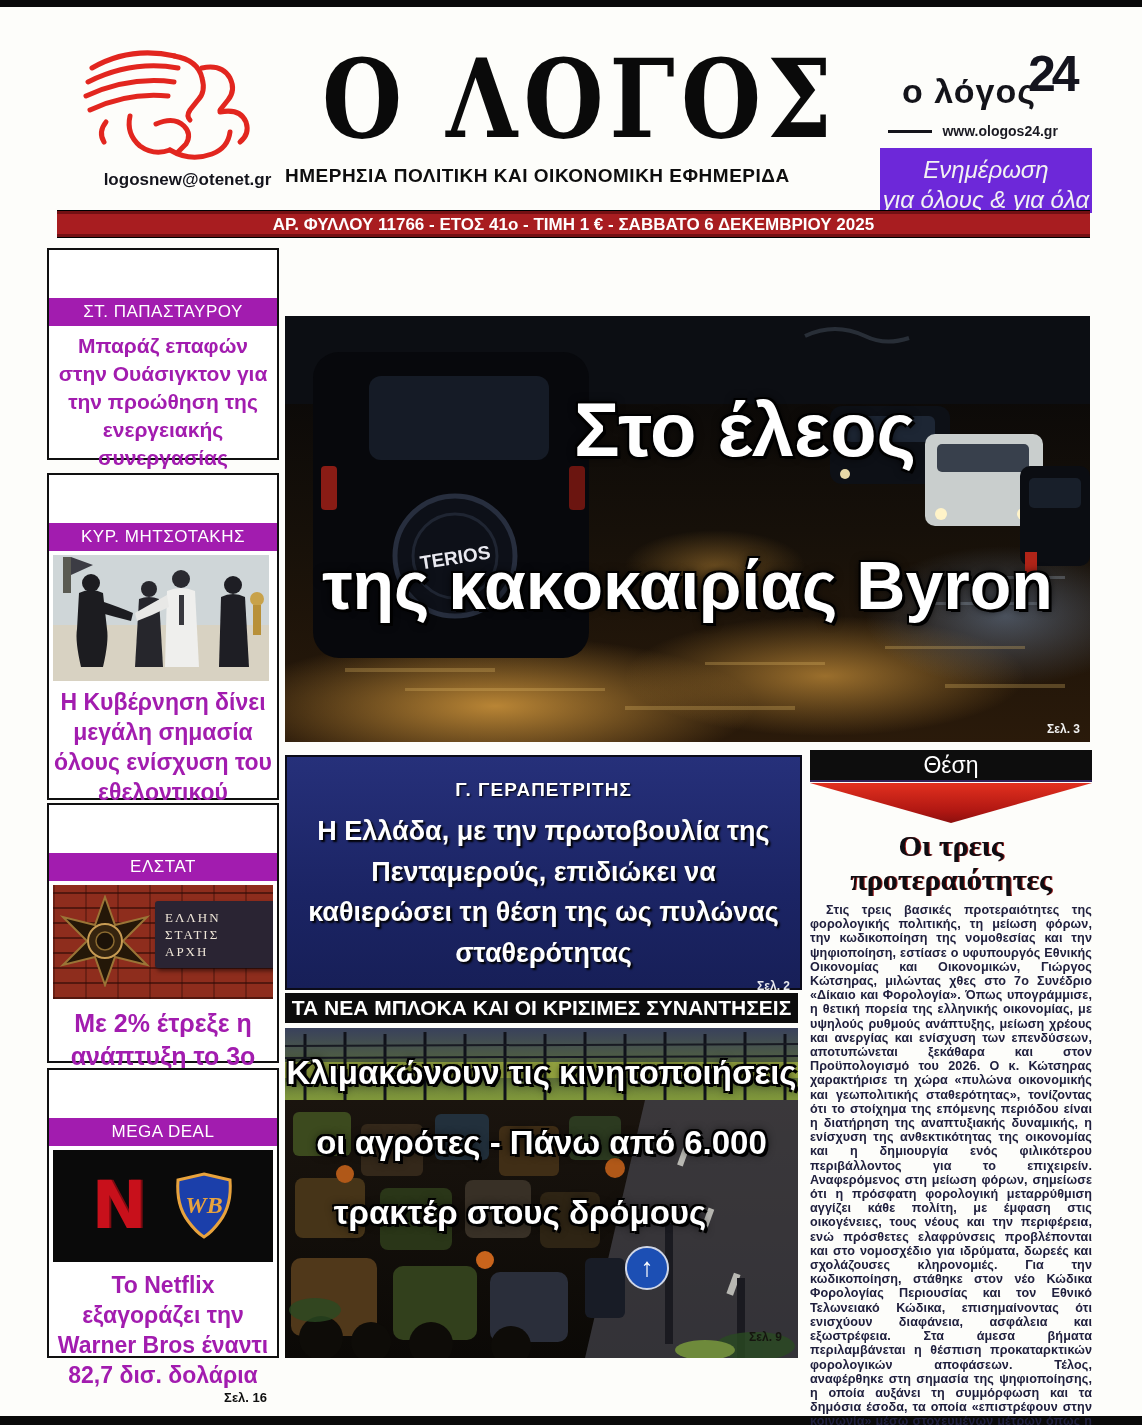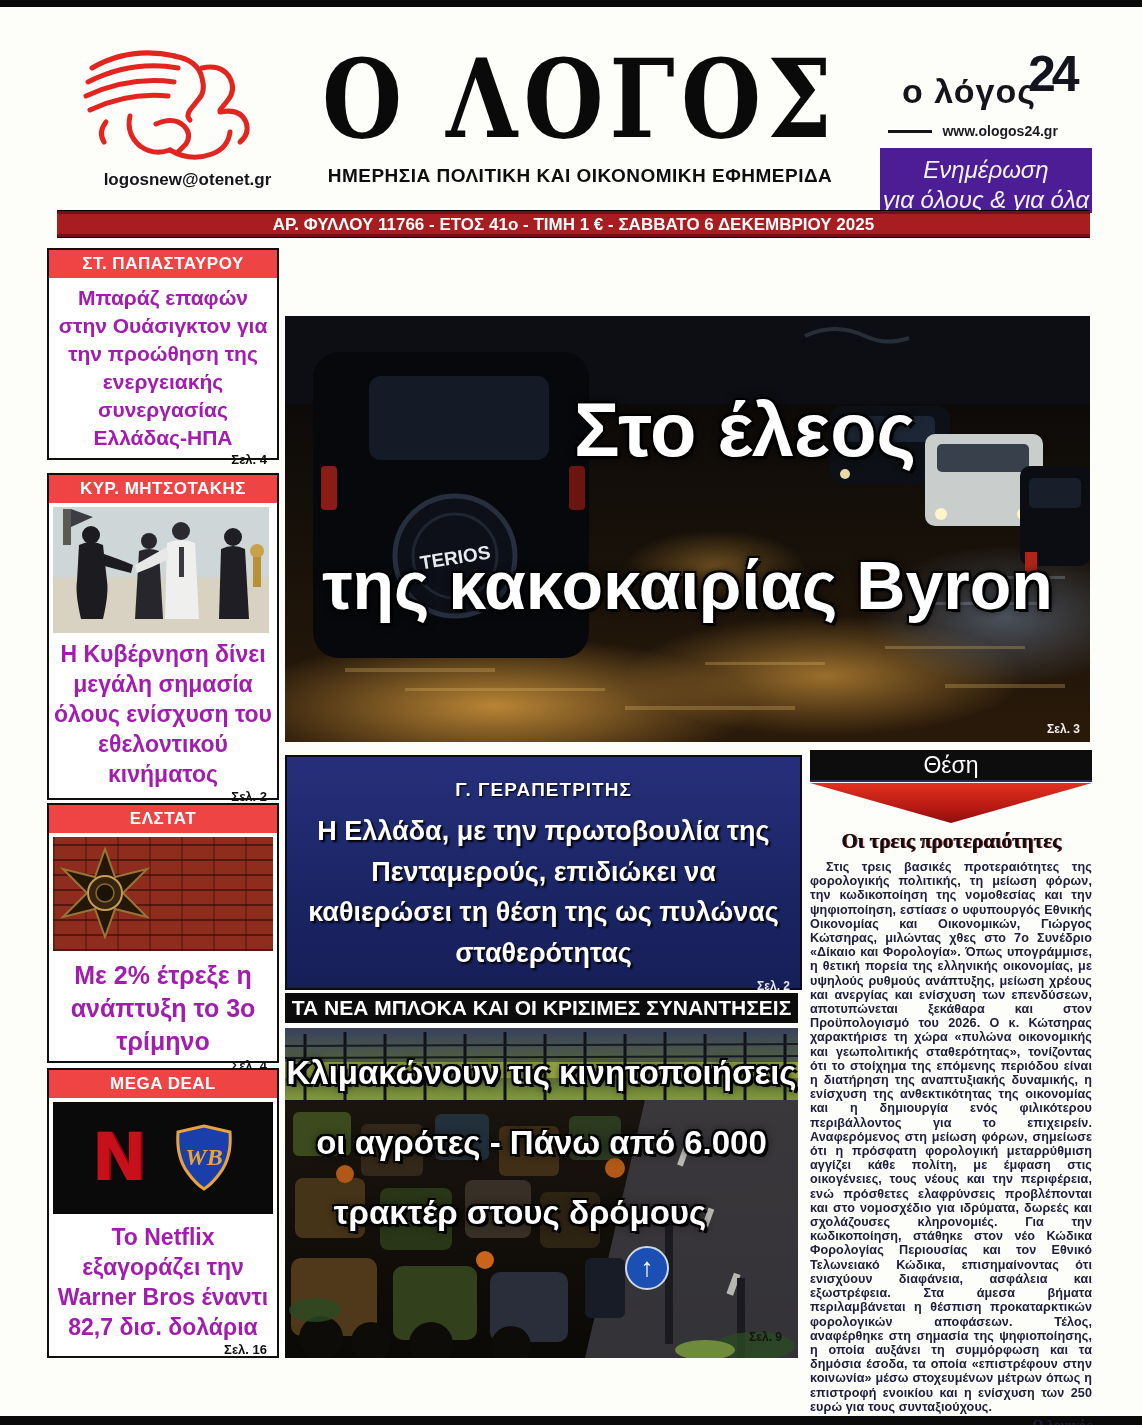--- a/index.html
+++ b/index.html
@@ -5,37 +5,37 @@
   html,body{margin:0;padding:0;background:#777;}
   #page{position:relative;width:1142px;height:1425px;background:#fdfdfa;overflow:hidden;
         font-family:"Liberation Sans",sans-serif;margin:0 auto;}
   .abs{position:absolute;}
   .edge{background:#0a0a0a;}
 
   
   .email{font-weight:bold;font-size:17px;color:#14141c;text-align:center;}
   .mast-title{font-family:"DejaVu Serif",serif;font-weight:700;font-size:92px;color:#0a0a0a;
               letter-spacing:6px;text-align:center;transform:scaleY(1.18);transform-origin:top;}
-  .mast-sub{font-weight:bold;font-size:19px;color:#0e0e0e;text-align:center;letter-spacing:.5px;}
+  .mast-sub{font-weight:bold;font-size:19px;color:#0e0e0e;letter-spacing:.5px;}
   .site-name{font-weight:bold;font-size:34px;color:#14141a;letter-spacing:1px;}
   .site-24{font-weight:800;font-size:50px;color:#14141e;letter-spacing:-4px;line-height:.8;}
   .site-url{font-weight:bold;font-size:14px;color:#1a1a22;}
   .dashline{display:inline-block;width:44px;height:3px;background:#14141a;vertical-align:middle;margin-right:6px;}
-  .tagline-box{background:#4c1d95;color:#f2f2f2;text-align:center;
+  .tagline-box{background:#6d28d9;color:#f2f2f2;text-align:center;
                font-style:italic;font-size:24px;line-height:1.25;padding-top:7px;}
 
   
   .issue-bar{background:#a81d20;border-top:3px solid #741013;border-bottom:3px solid #741013;
              color:#ffffff;font-weight:bold;font-size:17px;text-align:center;line-height:22px;
              box-shadow:0 -1px 0 #000,0 1px 0 #000;}
 
   
   .side-box{border:2px solid #101010;background:#fff;}
-  .side-head{background:#ef4444;color:#fff;font-weight:bold;font-size:17px;text-align:center;
-             line-height:28px;letter-spacing:.5px;}
+  .side-head{background:#a21caf;color:#fff;font-weight:normal;font-size:17px;text-align:center;
+             line-height:28px;letter-spacing:.5px;margin-top:48px;}
   .side-headline{font-weight:bold;color:#a21caf;text-align:center;}
   .page-ref{font-weight:bold;font-size:13px;color:#101010;text-align:right;padding-right:10px;}
   .page-ref-photo{font-weight:bold;font-size:12px;color:#f0f0f0;}
 
   
   .kicker-bar{background:#0c0c0c;color:#fff;font-weight:bold;text-align:center;}
   .kicker-bar .l{display:block;}
 
   
   .photo-head{color:#fff;font-weight:bold;text-align:center;
@@ -46,21 +46,21 @@
             border:2px solid #0b0b18;color:#fff;text-align:center;}
   .blue-kicker{font-weight:bold;font-size:19px;letter-spacing:1px;text-shadow:1px 1px 2px #000;}
   .blue-headline{font-weight:bold;font-size:27px;line-height:1.5;text-shadow:2px 2px 2px #000;}
   .blue-ref{font-weight:bold;font-size:12px;color:#e8e8ee;text-align:right;padding-right:10px;}
 
   
   .opinion-bar{background:#0d0d0d;color:#fff;font-weight:normal;font-size:23px;text-align:center;
                line-height:30px;border-bottom:2px solid #33245c;font-family:"Liberation Sans",sans-serif;}
   .ribbon{background:linear-gradient(180deg,#e2301f 0%,#b01712 70%,#8c0f0e 100%);
           clip-path:polygon(0 0,100% 0,50% 100%);filter:drop-shadow(0 2px 0 #1d3a12);}
-  .op-title{font-family:"Liberation Serif",serif;font-weight:bold;font-size:21px;color:#0d0d12;
+  .op-title{font-family:"Liberation Serif",serif;font-weight:bold;font-size:30px;color:#0d0d12;
             text-align:center;text-shadow:1px 0 0 #a02020;}
   .op-body{font-family:Liberation Sans, sans-serif;font-weight:bold;font-size:12.6px;line-height:14.2px;
            color:#20203e;text-align:justify;text-indent:16px;letter-spacing:.1px;}
   .op-sign{font-family:"Liberation Serif",serif;font-weight:bold;font-size:14px;color:#20203e;
            text-align:right;margin-top:4px;}
 
   
   .bricks{background-color:#8e2d1d;
     background-image:
       repeating-linear-gradient(0deg, rgba(45,10,5,.6) 0 2px, rgba(0,0,0,0) 2px 15px),
@@ -169,20 +169,25 @@
   </div>
 
   <div class="abs side-box" style="left:47px;top:803px;width:228px;height:256px;">
     <div class="side-head">ΕΛΣΤΑΤ</div>
     <div class="bricks" style="position:relative;margin:4px 4px 0 4px;height:114px;overflow:hidden;">
       <svg class="abs" style="left:6px;top:10px;" width="92" height="92" viewBox="0 0 92 92">
         <polygon points="46,2 56,30 88,22 64,46 88,70 56,62 46,90 36,62 4,70 28,46 4,22 36,30" fill="#241708" stroke="#9a7436" stroke-width="2"></polygon>
         <circle cx="46" cy="46" r="17" fill="#35240f" stroke="#c89c54" stroke-width="2"></circle>
         <circle cx="46" cy="46" r="9" fill="#1c1208" stroke="#8a6a30" stroke-width="1.5"></circle>
       </svg>
+      <div class="plaque abs" style="left:102px;top:16px;width:108px;">
+        <div>ΕΛΛΗΝ</div>
+        <div>ΣΤΑΤΙΣ</div>
+        <div>ΑΡΧΗ</div>
+      </div>
     </div>
     <div class="side-headline" style="font-size:25px;line-height:33px;padding:8px 4px 0 4px;">Με 2% έτρεξε η ανάπτυξη το 3ο τρίμηνο</div>
     <div class="page-ref">Σελ. 4</div>
   </div>
 
   <div class="abs side-box" style="left:47px;top:1068px;width:228px;height:286px;">
     <div class="side-head">MEGA DEAL</div>
     <div class="media-box" style="margin:4px 4px 0 4px;height:112px;">
       <span class="netflix-n">N</span>
       <svg width="62" height="70" viewBox="0 0 62 70">

